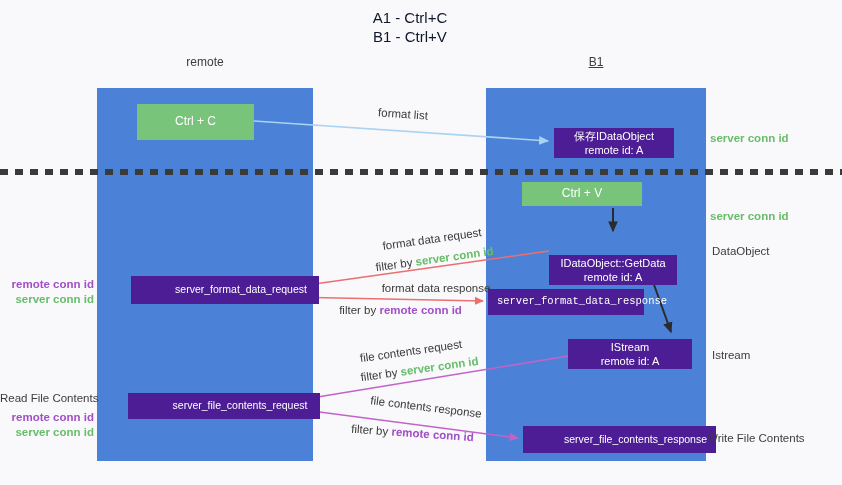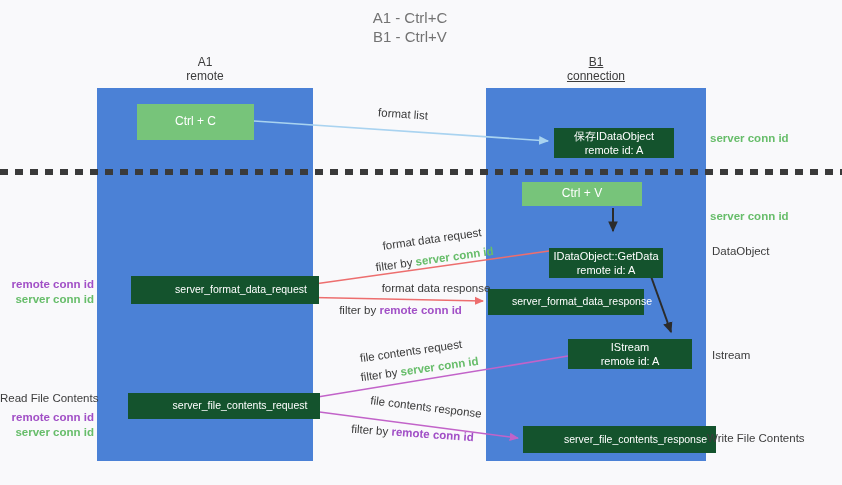--- a/index.html
+++ b/index.html
@@ -7,21 +7,21 @@
     width:842px;height:485px;overflow:hidden;
     background:#f9f9fb;
     font-family:"Liberation Sans", sans-serif;
     color:#3c3c3c;
     position:relative;
   }
   .stage{position:absolute;inset:0;width:842px;height:485px;}
 
   .diagram-title{
     position:absolute;left:330px;top:8px;width:160px;
-    text-align:center;font-size:15px;line-height:19px;color:#737373;
+    text-align:center;font-size:15px;line-height:19px;color:#0f172a;
   }
   .lane-header{
     position:absolute;top:55px;width:120px;text-align:center;
     font-size:12px;line-height:14px;color:#3c3c3c;
   }
   .lane-header.left{left:145px;}
   .lane-header.right{left:536px;text-decoration:underline;}
 
   .lifeline{
     position:absolute;top:88px;height:373px;background:#4b81d6;
@@ -33,29 +33,29 @@
     position:absolute;left:0;top:169px;width:842px;height:6px;
     background:repeating-linear-gradient(to right,#3a3a3a 0 8px,transparent 8px 15px);
   }
 
   .node{
     position:absolute;display:flex;flex-direction:column;
     align-items:center;justify-content:center;
     color:#fff;text-align:center;line-height:1.3;white-space:nowrap;
   }
   .node.green{background:#77c47a;font-size:12px;}
-  .node.orange{background:#14532d;font-size:11px;}
+  .node.orange{background:#4c1d95;font-size:11px;}
   .node.small-text{font-size:10.5px;padding-left:32px;}
 
   .n-ctrl-c{left:137px;top:104px;width:117px;height:36px;}
   .n-save{left:554px;top:128px;width:120px;height:30px;}
   .n-ctrl-v{left:522px;top:182px;width:120px;height:24px;}
-  .n-getdata{left:549px;top:248px;width:114px;height:30px;}
+  .n-getdata{left:549px;top:255px;width:128px;height:30px;}
   .n-format-req{left:131px;top:276px;width:156px;height:28px;}
-  .n-format-resp{left:488px;top:289px;width:124px;height:26px;}
+  .n-format-resp{left:488px;top:289px;width:124px;height:26px;font-family:Liberation Mono, monospace;}
   .n-istream{left:568px;top:339px;width:124px;height:30px;}
   .n-file-req{left:128px;top:393px;width:160px;height:26px;}
   .n-file-resp{left:523px;top:426px;width:161px;height:27px;}
 
   .mid-label{
     position:absolute;font-size:11.5px;color:#3a3a3a;
     white-space:nowrap;text-align:center;
   }
   .mid-label .green-t{color:#67bd6a;font-weight:bold;}
   .mid-label .purple-t{color:#a14fc6;font-weight:bold;}
@@ -94,26 +94,24 @@
 <body>
 
 <div class="stage">
 
   <div class="diagram-title">
     <div>A1 - Ctrl+C</div>
     <div>B1 - Ctrl+V</div>
   </div>
 
   <div class="lane-header left">
-    <div>A1</div>
     <div>remote</div>
   </div>
   <div class="lane-header right">
     <div>B1</div>
-    <div>connection</div>
   </div>
 
   <div class="lifeline left"></div>
   <div class="lifeline right"></div>
 
   <div class="dotted-sep"></div>
 
   <svg class="arrows" width="842" height="485">
     <defs>
       <marker id="m-blue" viewBox="0 0 10 10" refX="8" refY="5" markerWidth="7" markerHeight="7" orient="auto">

